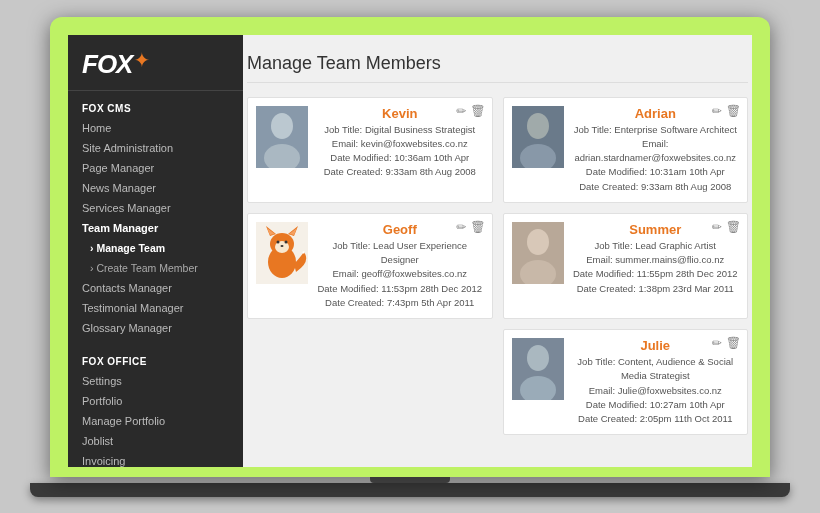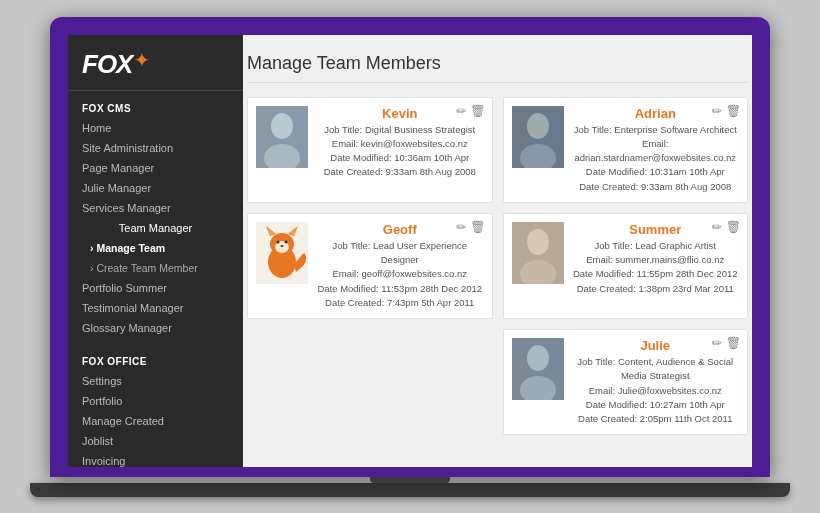--- a/index.html
+++ b/index.html
@@ -9,21 +9,21 @@
       justify-content: center;
       align-items: center;
       width: 820px;
       height: 513px;
       font-family: Arial, Helvetica, sans-serif;
       overflow: hidden;
     }
     .laptop-outer {
       width: 720px;
       height: 460px;
-      background: #4c1d95;
+      background: #bef264;
       border-radius: 12px 12px 0 0;
       padding: 18px 18px 10px 18px;
       box-shadow: 0 4px 20px rgba(0,0,0,0.5);
       position: relative;
     }
     .laptop-screen {
       width: 100%;
       height: 100%;
       background: #fff;
       overflow: hidden;
@@ -69,22 +69,21 @@
     }
     .sidebar-item {
       padding: 4px 14px;
       font-size: 11px;
       color: #bbb;
       cursor: pointer;
       white-space: nowrap;
     }
     .sidebar-item.active {
       color: #fff;
-      font-weight: normal;
-      text-align: center;
+      font-weight: bold;
     }
     .sidebar-item.sub {
       padding-left: 22px;
       color: #aaa;
       font-size: 10.5px;
     }
     .sidebar-item.sub.active-sub {
       color: #fff;
       font-weight: bold;
     }
@@ -199,36 +198,36 @@
         <div class="sidebar-logo">
           <span class="fox-logo-text">FOX</span>
           <span class="fox-tail">✦</span>
         </div>
 
         <div class="sidebar-section-title">FOX CMS</div>
 
         <div class="sidebar-item">Home</div>
         <div class="sidebar-item">Site Administration</div>
         <div class="sidebar-item">Page Manager</div>
-        <div class="sidebar-item">Julie Manager</div>
+        <div class="sidebar-item">News Manager</div>
         <div class="sidebar-item">Services Manager</div>
         <div class="sidebar-item active">Team Manager</div>
         <div class="sidebar-item sub active-sub">› Manage Team</div>
         <div class="sidebar-item sub">› Create Team Member</div>
-        <div class="sidebar-item">Portfolio Summer</div>
+        <div class="sidebar-item">Contacts Manager</div>
         <div class="sidebar-item">Testimonial Manager</div>
         <div class="sidebar-item">Glossary Manager</div>
 
         <div class="sidebar-divider"></div>
 
         <div class="sidebar-section-title">FOX Office</div>
 
         <div class="sidebar-item">Settings</div>
         <div class="sidebar-item">Portfolio</div>
-        <div class="sidebar-item">Manage Created</div>
+        <div class="sidebar-item">Manage Portfolio</div>
         <div class="sidebar-item">Joblist</div>
         <div class="sidebar-item">Invoicing</div>
       </div>
 
       <div class="main-content">
         <div class="page-title">Manage Team Members</div>
 
         <div class="members-grid">
 
           <div class="member-card">

